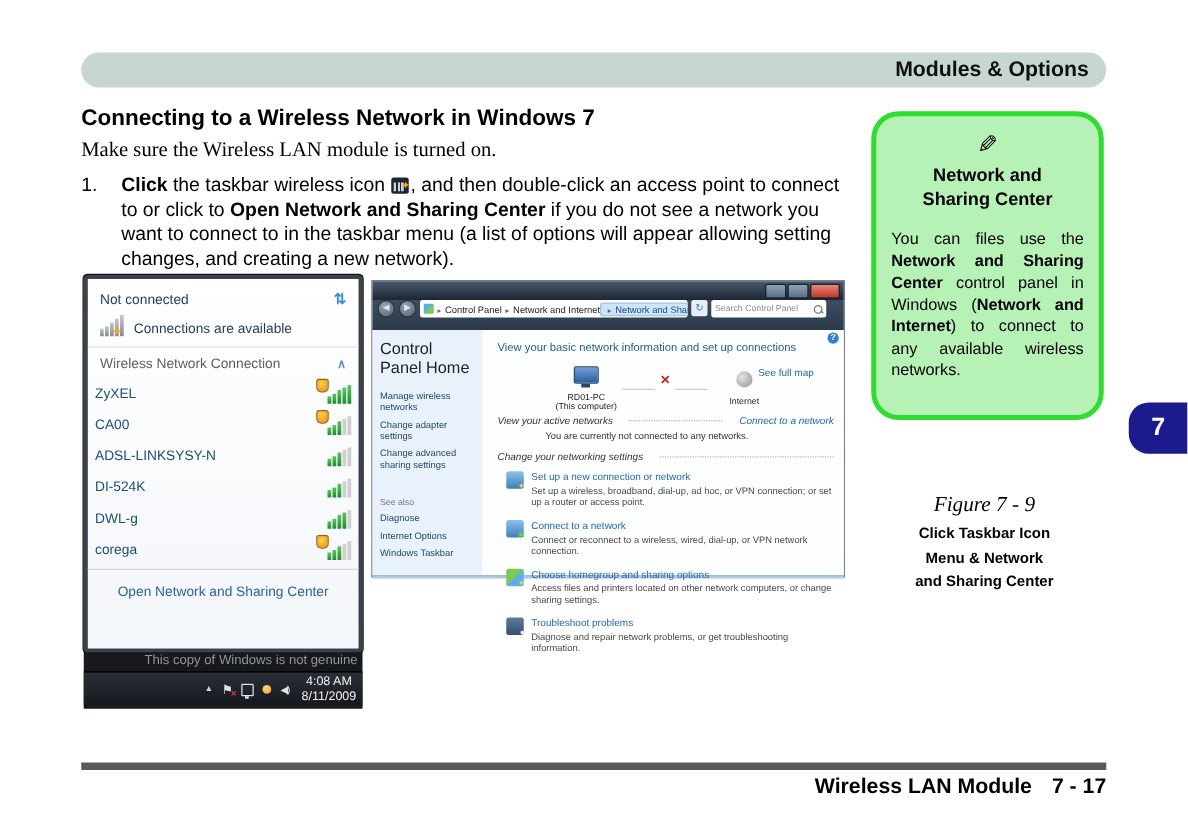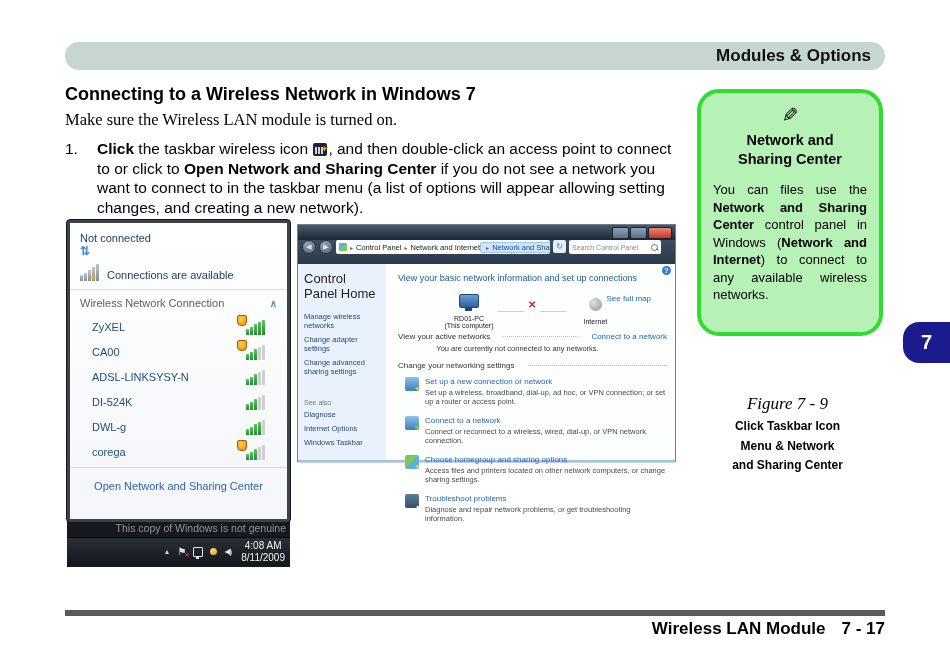--- a/index.html
+++ b/index.html
@@ -34,31 +34,31 @@
   .note-body{margin-top:12px;font-size:13px;line-height:17.5px;text-align:justify;}
   .note-body b{font-weight:bold;}
   
   .fig-cap{position:absolute;left:680px;top:394px;width:215px;text-align:center;}
   .fig-italic{font-family:"Liberation Serif",serif;font-style:italic;font-size:17px;margin-bottom:3px;}
   .fig-line{font-size:12px;font-weight:bold;line-height:19.5px;}
   
   .shot-left{position:absolute;left:67px;top:220px;width:223px;height:347px;background:#17191d;box-sizing:border-box;}
   .popup{box-sizing:border-box;width:223px;height:302px;border:3px solid #3c424b;outline:1px solid #15171a;
        border-radius:3px;background:linear-gradient(180deg,#ffffff,#f3f6fa);overflow:hidden;}
-  .pp-row1{display:flex;justify-content:space-between;align-items:flex-start;padding:9px 10px 2px 10px;flex-direction:column;}
+  .pp-row1{display:flex;justify-content:space-between;align-items:flex-end;padding:9px 10px 2px 10px;}
   .pp-status{font-size:11px;color:#1d3a5f;}
   .pp-refresh{color:#3f8edb;font-size:12px;font-weight:bold;}
   .pp-row2{display:flex;align-items:flex-end;gap:7px;padding:4px 10px 6px 10px;font-size:11px;color:#1d3a5f;}
   .bars-ico{display:inline-flex;align-items:flex-end;position:relative;height:17px;}
   .bars-ico i{display:inline-block;width:3px;margin-right:1px;background:linear-gradient(#c3c8ce,#878c92);}
   .bars-ico::after{content:"✦";position:absolute;right:2px;bottom:-3px;color:#f5a71f;font-size:11px;}
   .pp-div{border-top:1px solid #e1e1e1;margin:2px 0;}
   .pp-sec{display:flex;justify-content:space-between;align-items:center;padding:5px 10px;font-size:11px;color:#61605e;}
   .chev{color:#5a8fd3;font-size:10px;font-weight:bold;}
-  .net-row{display:flex;justify-content:space-between;align-items:center;height:25px;padding:0 22px;}
+  .net-row{display:flex;justify-content:space-between;align-items:center;height:25px;padding:0 6px;}
   .net-name{font-size:11px;color:#1d4e79;}
   .net-sig{position:relative;display:inline-flex;align-items:flex-end;height:16px;width:22px;justify-content:flex-end;}
   .net-sig i.sig{display:inline-block;width:3px;margin-left:1px;border-radius:0.5px;}
   .net-sig i.on{background:linear-gradient(#5cc662,#1e8c2e);}
   .net-sig i.off{background:#cfcfcf;}
   .net-sig i.shield{position:absolute;left:-6px;top:-4px;width:8px;height:9px;
        background:radial-gradient(circle at 40% 35%,#ffd24a,#e78c12);border:1px solid #a55f00;border-radius:2px 2px 4px 4px;}
   .pp-foot{border-top:1px solid #d8d8d8;margin-top:3px;padding:8px 0;text-align:center;}
   .pp-link{font-size:11px;color:#2d62a8;text-decoration:none;cursor:pointer;}
   .genuine{height:15px;color:#8f959d;font-size:10.5px;text-align:right;padding-right:4px;overflow:hidden;}
@@ -110,21 +110,21 @@
   .pc-ico{display:inline-block;width:18px;height:12px;border-radius:2px;background:linear-gradient(#6f9fd8,#2e5f9e);
        border:1px solid #24496f;position:relative;}
   .pc-ico::after{content:"";position:absolute;left:5px;bottom:-4px;width:7px;height:3px;background:#24496f;}
   .globe-ico{display:inline-block;width:13px;height:13px;border-radius:50%;
        background:radial-gradient(circle at 35% 35%,#e4e4e4,#8f8f8f);}
   .map-label{font-size:7px;color:#222;margin-top:3px;}
   .map-sub{font-size:7px;color:#222;}
   .map-line{width:26px;border-top:1px solid #cccccc;}
   .map-x{color:#cc2020;font-size:10px;font-weight:bold;margin:0 4px 14px 4px;}
   .see-map{position:absolute;right:16px;top:4px;color:#2466b8;font-size:7.5px;}
-  .sec-row{display:flex;align-items:center;gap:13px;font-size:8px;color:#333;}
+  .sec-row{display:flex;align-items:center;gap:13px;font-size:8px;color:#333;font-style:italic;}
   .dash-line{flex:1;border-top:1px dotted #a9bccb;}
   .blue-link{color:#2466b8;font-size:8px;text-decoration:none;}
   .not-conn{font-size:7.5px;color:#333;text-align:center;margin:3px 30px 8px 0;}
   .tasks{margin-top:7px;}
   .task{display:flex;gap:6px;margin:0 0 10px 7px;}
   .task-ico{width:14px;height:14px;border-radius:2px;flex:none;position:relative;}
   .task-ico::after{position:absolute;right:-1px;bottom:-2px;font-size:7px;}
   .task-ico[data-icon="setup-connection"]{background:linear-gradient(#8cc3ea,#3e7dbd);}
   .task-ico[data-icon="setup-connection"]::after{content:"✦";color:#ffd02e;}
   .task-ico[data-icon="connect-network"]{background:linear-gradient(#8cc3ea,#3e7dbd);}

